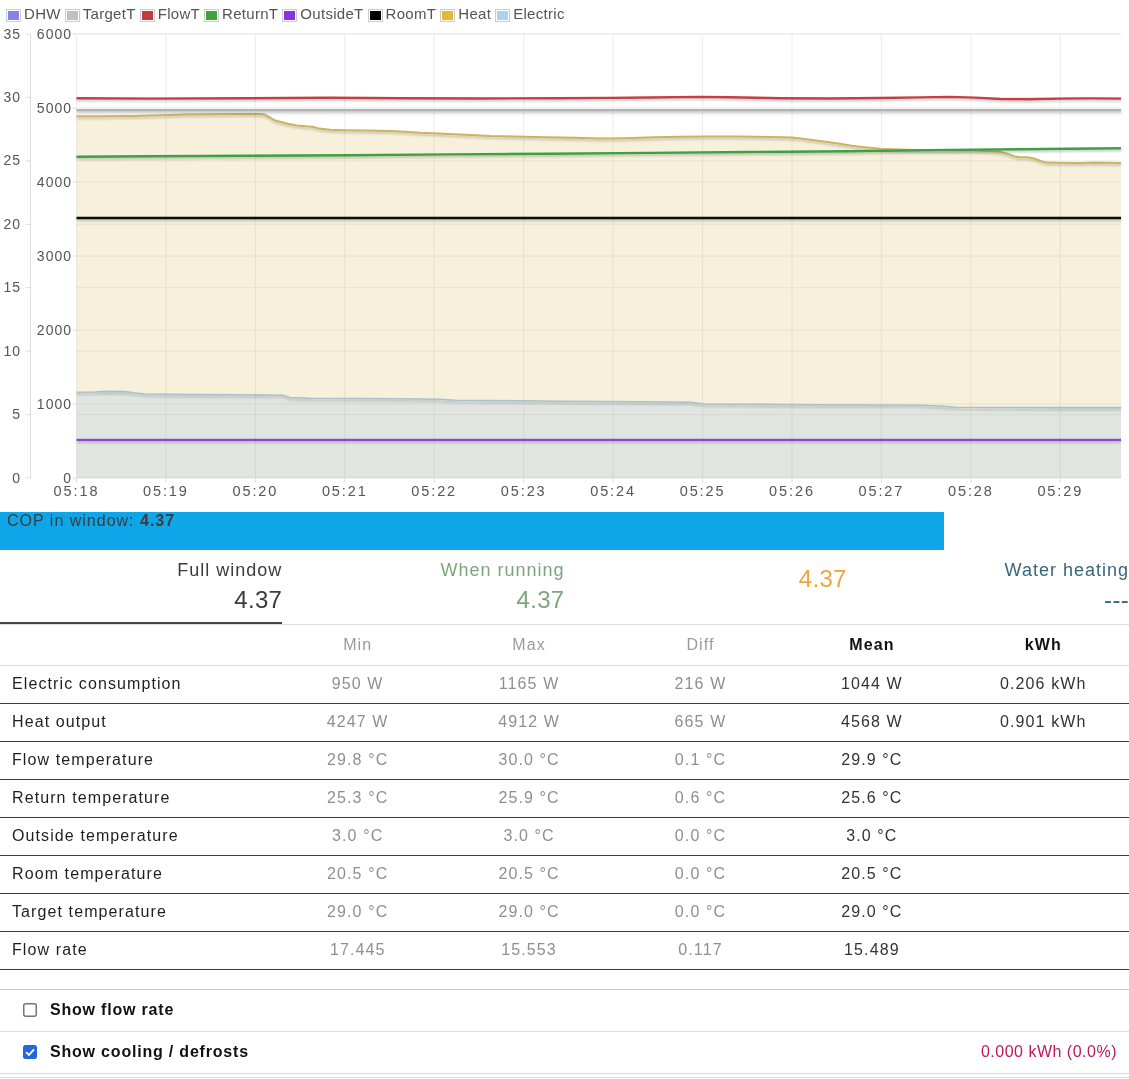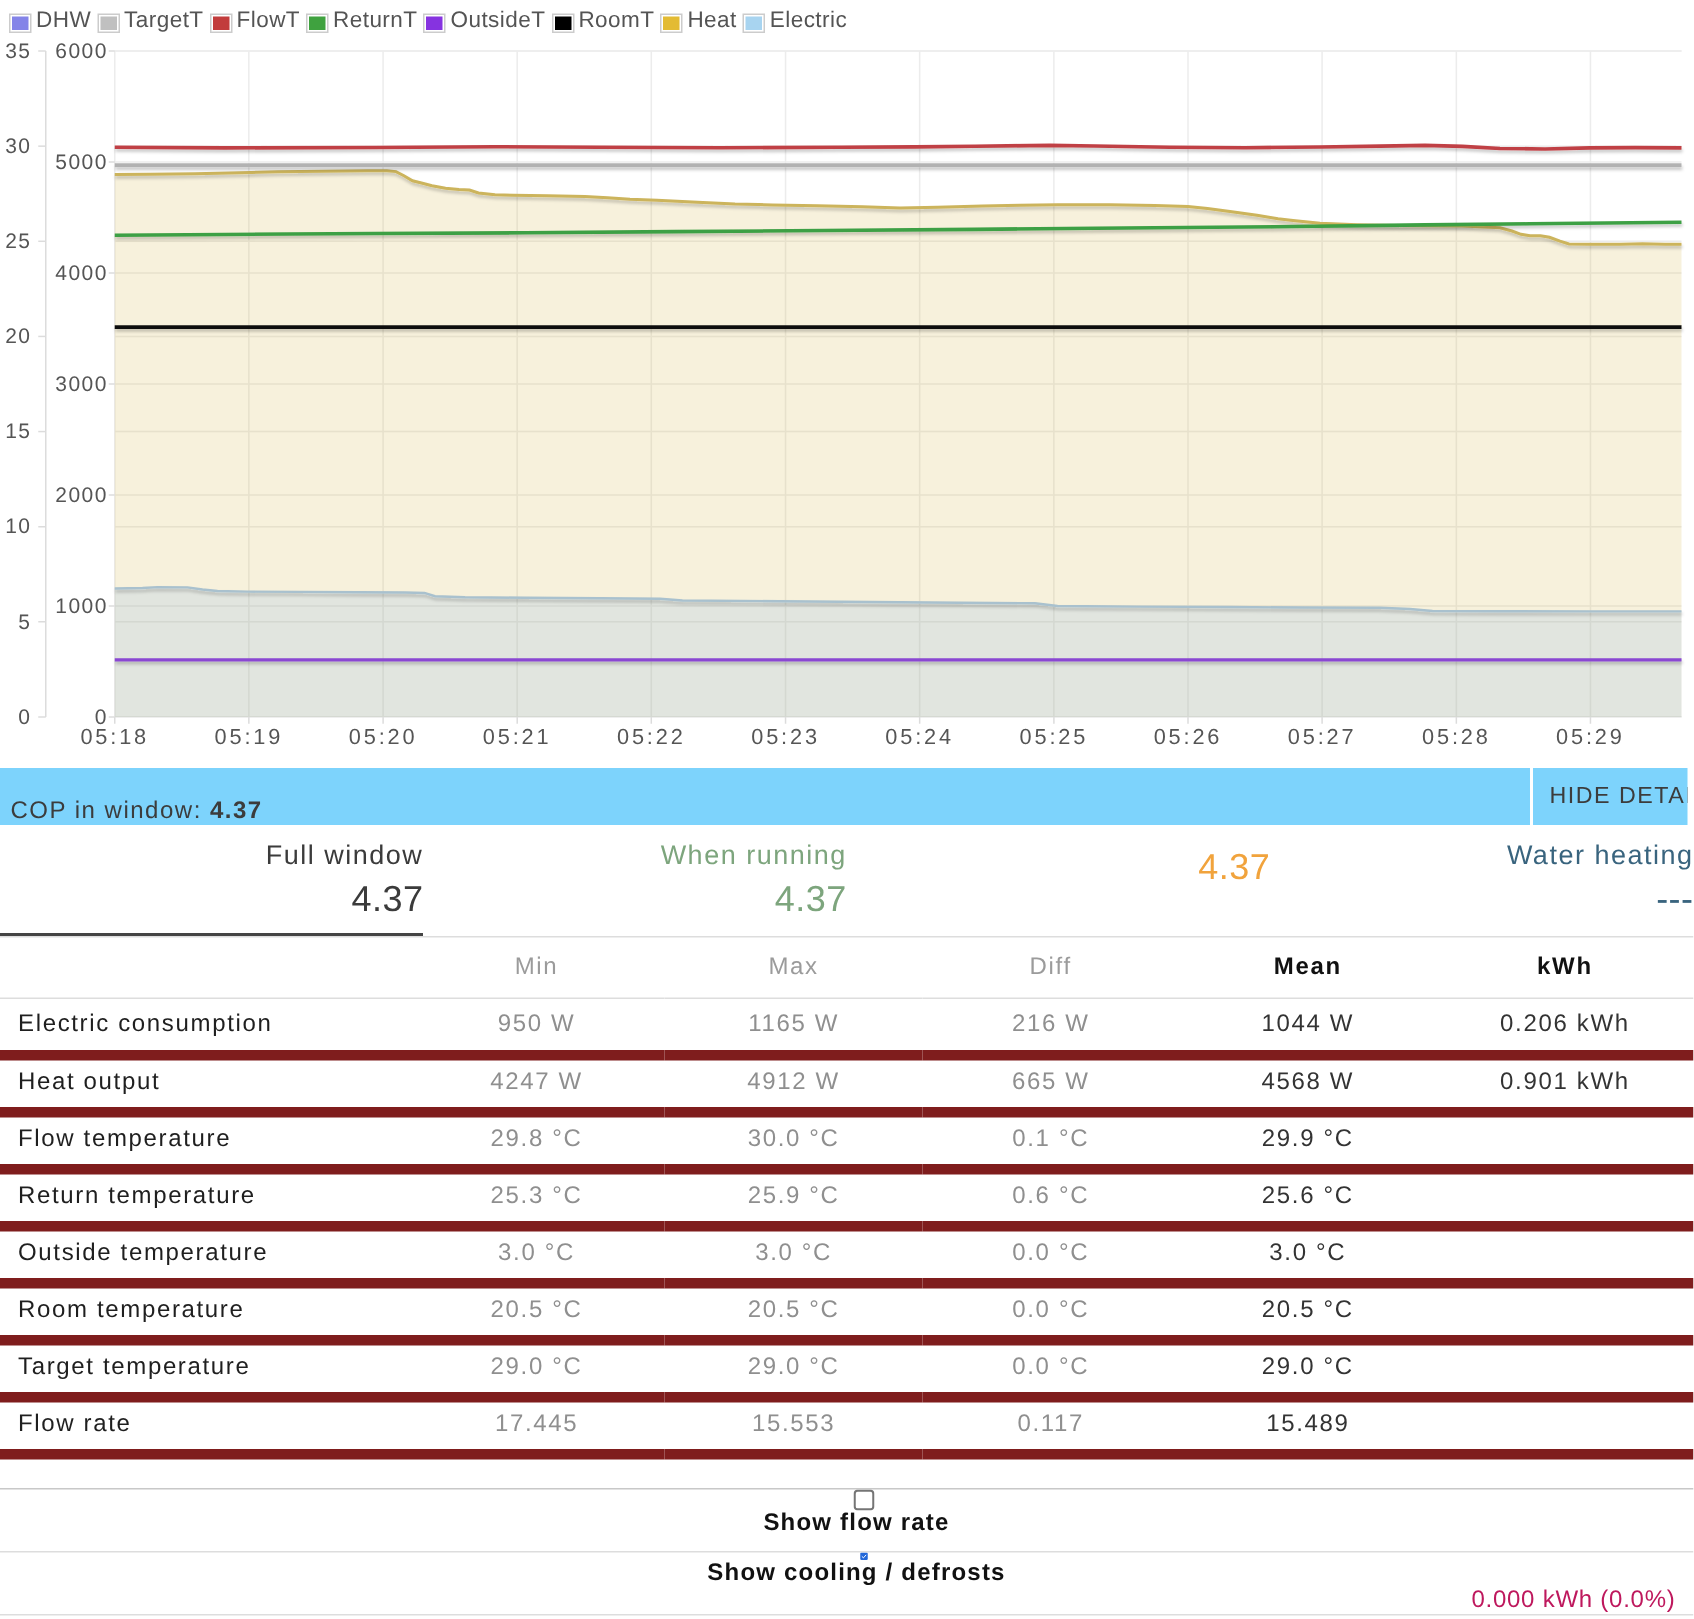--- a/index.html
+++ b/index.html
@@ -2,43 +2,43 @@
 <html><head><meta charset="utf-8"><style>
 * { margin:0; padding:0; box-sizing:border-box; }
 html,body { width:1129px; height:1079px; overflow:hidden; background:#fff;
   font-family:"Liberation Sans",sans-serif; }
 #chartwrap { position:relative; width:1129px; height:512px; }
 .legendrow { position:absolute; top:5px; left:6px; display:flex; align-items:center;
   font-size:15px; color:#545454; letter-spacing:.3px; }
 .li { display:flex; align-items:flex-end; margin-right:4px; }
 .lb { display:inline-block; border:1px solid #ccc; padding:1px; margin-right:3px; background:#fff; }
 .lc { display:block; width:11px; height:9px; }
-#copbar { width:1125px; height:38px; background:#7dd3fc; display:flex; align-items:flex-end;
+#copbar { width:944px; height:38px; background:#0ea5e9; display:flex; align-items:flex-start;
   color:#3c3c3c; font-size:16px; letter-spacing:1px; overflow:hidden; }
 #copbar .left { flex:0 0 1020px; padding-left:7px; }
 #copbar .right { flex:1; border-left:2px solid #fff; height:38px; display:flex;
   align-items:center; padding-left:11px; white-space:nowrap; letter-spacing:1px; font-size:15.5px; }
 #tabs { display:flex; width:1129px; height:75px; border-bottom:1px solid #ddd; }
 .tab { width:282.25px; text-align:right; padding-top:10px; }
 .tab .tl { font-size:18px; letter-spacing:1px; }
 .tab .tv { font-size:24px; margin-top:5px; letter-spacing:.3px; }
 .tab.active { border-bottom:2px solid #444; }
 .t1 { color:#3b3b3b; } .t2 { color:#7da57d; } .t3 { color:#f1a33c; } .t4 { color:#39647e; }
 table.stats { width:1129px; border-collapse:collapse; font-size:16px; }
 table.stats td, table.stats th { height:38px; text-align:center; font-weight:normal;
-  border-bottom:7px solid #7f1d1d; letter-spacing:1.1px; }
+  border-bottom:1px solid #7f1d1d; letter-spacing:1.1px; }
 table.stats col.c0 { width:272px; } table.stats col.cn { width:171.4px; }
 table.stats thead th { color:#9b9b9b; height:40px; }
 table.stats thead th.b { color:#111; font-weight:bold; }
 table.stats thead tr th { border-bottom:1px solid #ddd; }
 table.stats td.lab { text-align:left; padding-left:12px; color:#1f1f1f; }
 table.stats td.g { color:#8f8f8f; } table.stats td.m { color:#333; }
 #checks { margin-top:19px; border-top:1px solid #c8c8c8; width:1129px; }
 .crow { height:42px; display:flex; align-items:center; border-bottom:1px solid #ddd;
-  font-size:16px;flex-direction:column; }
+  font-size:16px; }
 .crow .cb { margin-left:23px; width:14px; height:14px; }
 .crow .clab { margin-left:13px; font-weight:bold; color:#111; letter-spacing:.8px; }
 .crow .cr { margin-left:auto; margin-right:12px; color:#be185d; letter-spacing:.5px; }
 </style></head>
 <body>
 <div id="chartwrap">
 <svg width="1129" height="505" viewBox="0 0 1129 505" style="position:absolute;top:0;left:0">
 <defs>
         <filter id="sh" filterUnits="userSpaceOnUse" x="0" y="0" width="1129" height="505">
 <feDropShadow dx="0.5" dy="1.8" stdDeviation="0.9" flood-color="#000000" flood-opacity="0.22"></feDropShadow>

